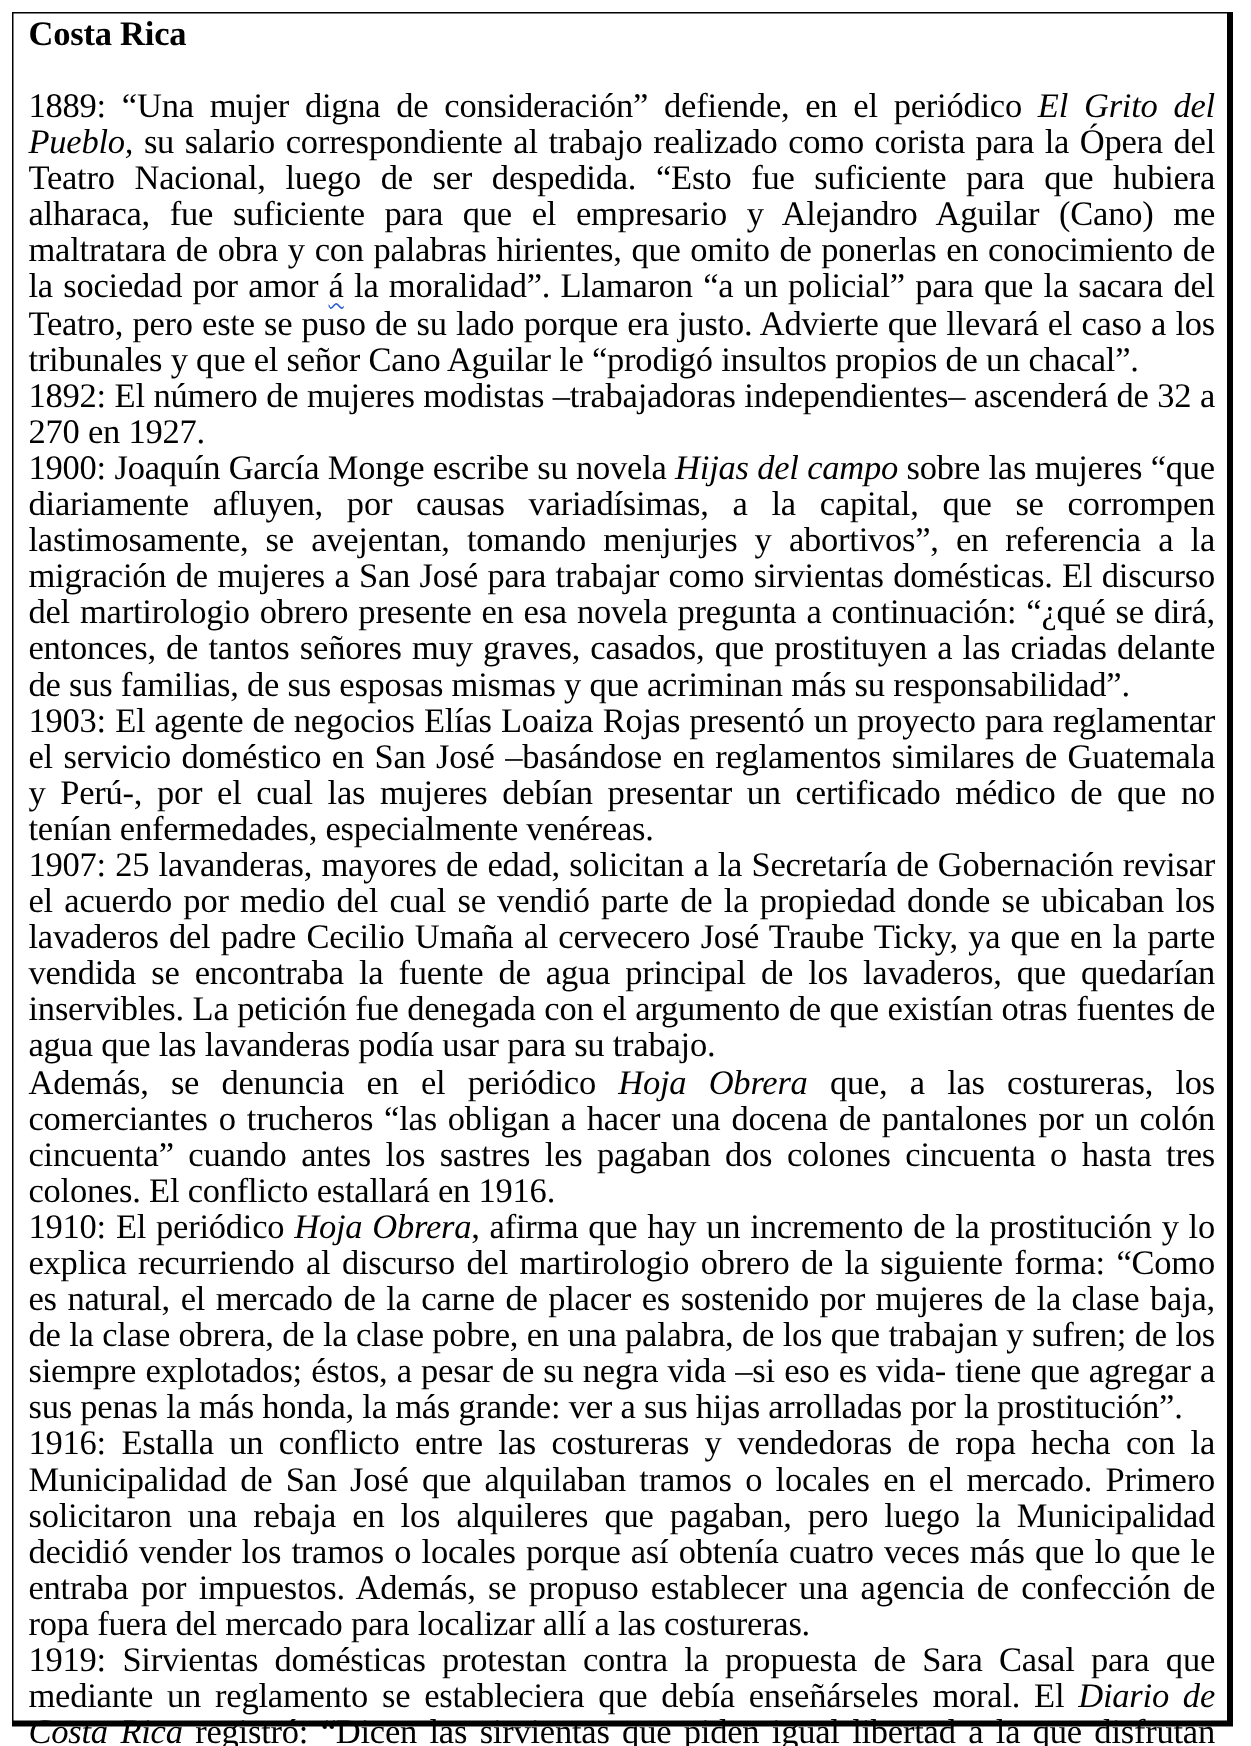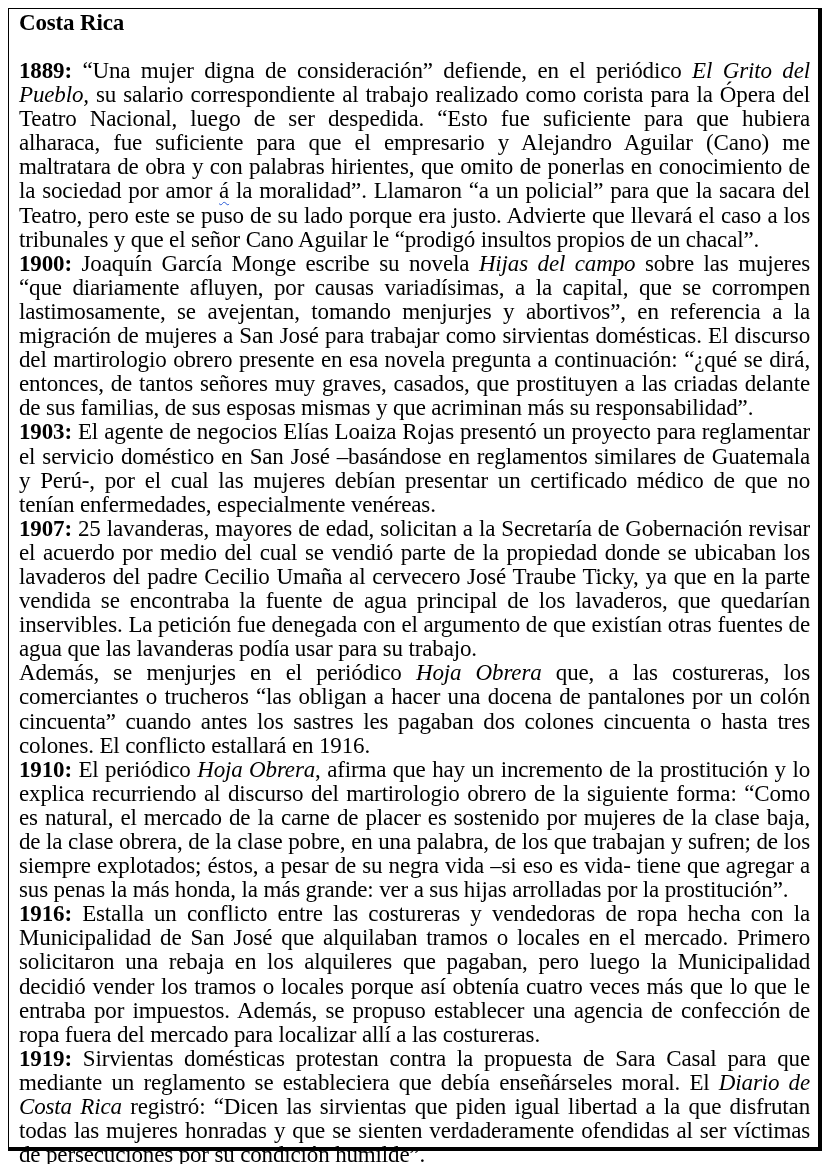--- a/index.html
+++ b/index.html
@@ -44,42 +44,43 @@
       height: 24px;
     }
     .spacer {
       height: 24px;
     }
     .entry {
       margin: 0;
       text-align: justify;
     }
     .year {
-      font-weight: bold;
+      font-weight: normal;
     }
     .ital {
       font-style: italic;
     }
     .squiggle {
       text-decoration: underline wavy #2a5bd7;
       text-decoration-thickness: 1px;
       text-underline-offset: 3px;
     }
   </style>
 </head>
 <body>
 
 <div class="box">
   <div class="content">
     <p class="title">Costa Rica</p>
     <div class="spacer"></div>
     <div id="entries">
         <p class="entry"><span class="year">1889:</span><span> “Una mujer digna de consideración” defiende, en el periódico </span><span class="ital">El Grito del Pueblo,</span><span> su salario correspondiente al trabajo realizado como corista para la Ópera del Teatro Nacional, luego de ser despedida. “Esto fue suficiente para que hubiera alharaca, fue suficiente para que el empresario y Alejandro Aguilar (Cano) me maltratara de obra y con palabras hirientes, que omito de ponerlas en conocimiento de la sociedad por amor </span><span class="squiggle">á</span><span> la moralidad”. Llamaron “a un policial” para que la sacara del Teatro, pero este se puso de su lado porque era justo. Advierte que llevará el caso a los tribunales y que el señor Cano Aguilar le “prodigó insultos propios de un chacal”.</span></p>
+        <p class="entry"><span class="year">1892:</span><span> El número de mujeres modistas –trabajadoras independientes– ascenderá de 32 a 270 en 1927.</span></p>
         <p class="entry"><span class="year">1900:</span><span> Joaquín García Monge escribe su novela </span><span class="ital">Hijas del campo</span><span> sobre las mujeres “que diariamente afluyen, por causas variadísimas, a la capital, que se corrompen lastimosamente, se avejentan, tomando menjurjes y abortivos”, en referencia a la migración de mujeres a San José para trabajar como sirvientas domésticas. El discurso del martirologio obrero presente en esa novela pregunta a continuación: “¿qué se dirá, entonces, de tantos señores muy graves, casados, que prostituyen a las criadas delante de sus familias, de sus esposas mismas y que acriminan más su responsabilidad”.</span></p>
         <p class="entry"><span class="year">1903:</span><span> El agente de negocios Elías Loaiza Rojas presentó un proyecto para reglamentar el servicio doméstico en San José –basándose en reglamentos similares de Guatemala y Perú-, por el cual las mujeres debían presentar un certificado médico de que no tenían enfermedades, especialmente venéreas.</span></p>
         <p class="entry"><span class="year">1907:</span><span> 25 lavanderas, mayores de edad, solicitan a la Secretaría de Gobernación revisar el acuerdo por medio del cual se vendió parte de la propiedad donde se ubicaban los lavaderos del padre Cecilio Umaña al cervecero José Traube Ticky, ya que en la parte vendida se encontraba la fuente de agua principal de los lavaderos, que quedarían inservibles. La petición fue denegada con el argumento de que existían otras fuentes de agua que las lavanderas podía usar para su trabajo.</span></p>
-        <p class="entry"><span>Además, se menjurjes en el periódico </span><span class="ital">Hoja Obrera</span><span> que, a las costureras, los comerciantes o trucheros “las obligan a hacer una docena de pantalones por un colón cincuenta” cuando antes los sastres les pagaban dos colones cincuenta o hasta tres colones. El conflicto estallará en 1916.</span></p>
+        <p class="entry"><span>Además, se denuncia en el periódico </span><span class="ital">Hoja Obrera</span><span> que, a las costureras, los comerciantes o trucheros “las obligan a hacer una docena de pantalones por un colón cincuenta” cuando antes los sastres les pagaban dos colones cincuenta o hasta tres colones. El conflicto estallará en 1916.</span></p>
         <p class="entry"><span class="year">1910:</span><span> El periódico </span><span class="ital">Hoja Obrera</span><span>, afirma que hay un incremento de la prostitución y lo explica recurriendo al discurso del martirologio obrero de la siguiente forma: “Como es natural, el mercado de la carne de placer es sostenido por mujeres de la clase baja, de la clase obrera, de la clase pobre, en una palabra, de los que trabajan y sufren; de los siempre explotados; éstos, a pesar de su negra vida –si eso es vida- tiene que agregar a sus penas la más honda, la más grande: ver a sus hijas arrolladas por la prostitución”.</span></p>
         <p class="entry"><span class="year">1916:</span><span> Estalla un conflicto entre las costureras y vendedoras de ropa hecha con la Municipalidad de San José que alquilaban tramos o locales en el mercado. Primero solicitaron una rebaja en los alquileres que pagaban, pero luego la Municipalidad decidió vender los tramos o locales porque así obtenía cuatro veces más que lo que le entraba por impuestos. Además, se propuso establecer una agencia de confección de ropa fuera del mercado para localizar allí a las costureras.</span></p>
         <p class="entry"><span class="year">1919:</span><span> Sirvientas domésticas protestan contra la propuesta de Sara Casal para que mediante un reglamento se estableciera que debía enseñárseles moral. El </span><span class="ital">Diario de Costa Rica</span><span> registró: “Dicen las sirvientas que piden igual libertad a la que disfrutan todas las mujeres honradas y que se sienten verdaderamente ofendidas al ser víctimas de persecuciones por su condición humilde”.</span></p>
       </div>
   </div>
 </div>
 
 </body></html>

